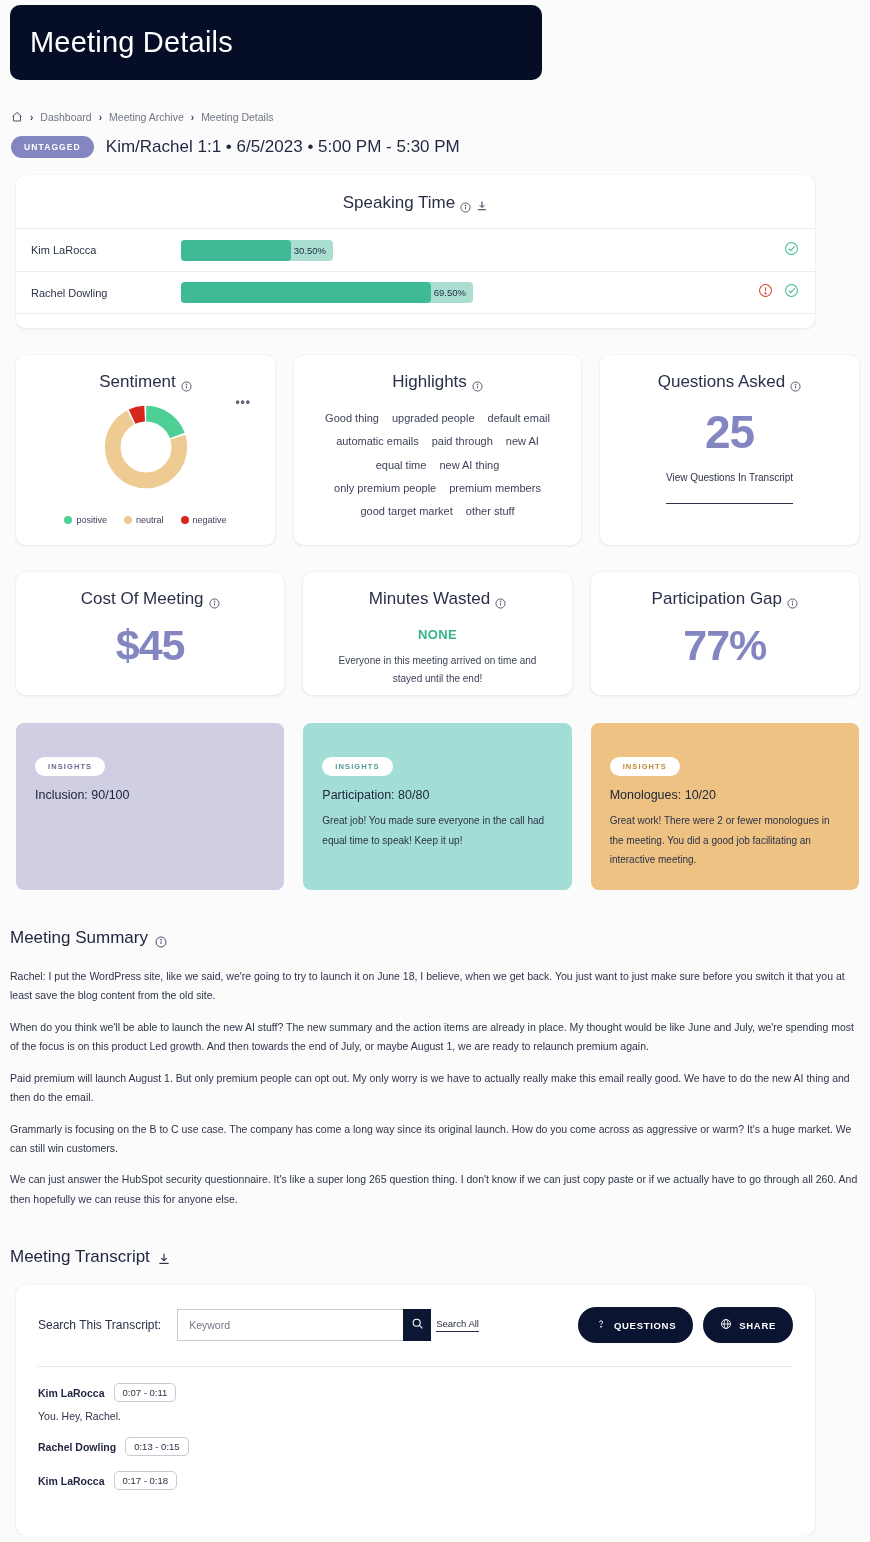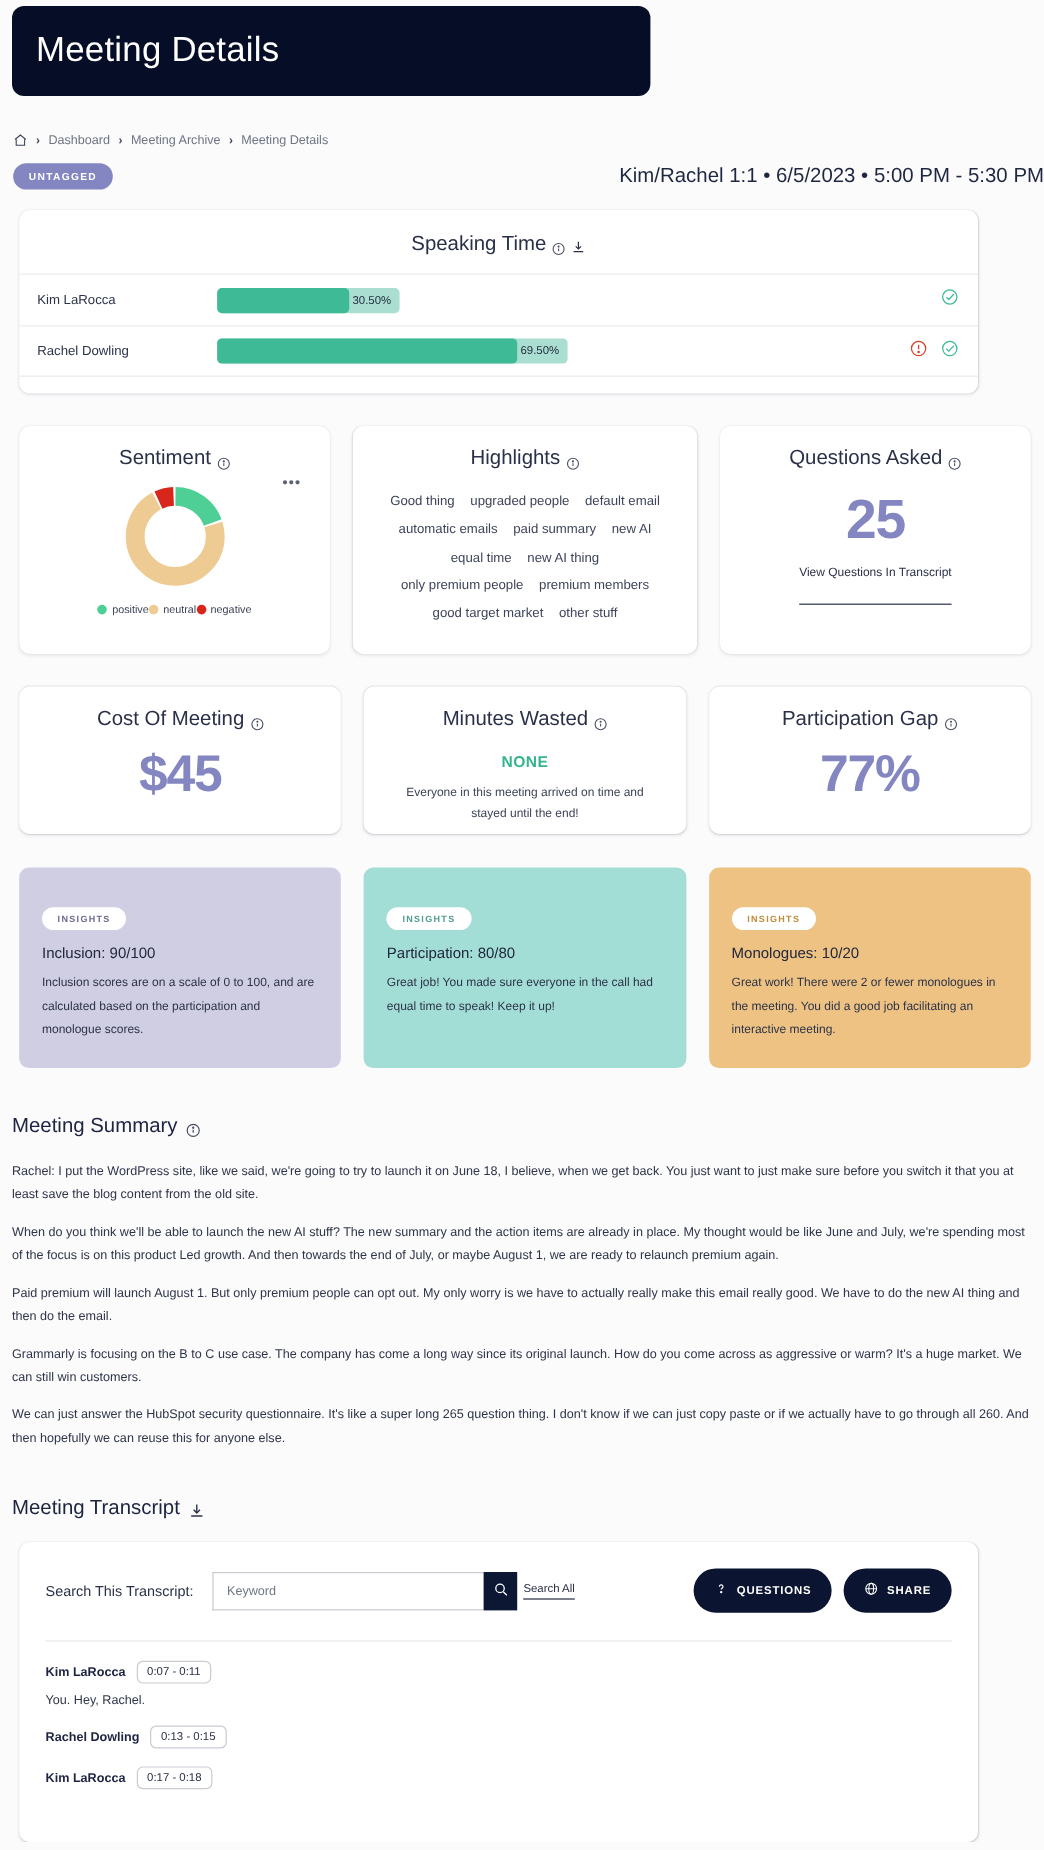--- a/index.html
+++ b/index.html
@@ -41,21 +41,20 @@
   .breadcrumb .crumb { cursor: pointer; }
   .breadcrumb .sep { color: #3b4258; font-size: 10px; font-weight: 700; }
   .home-ico { display: inline-block; width: 12px; height: 12px; }
 
   
   .title-row {
     display: flex;
     align-items: center;
     gap: 12px;
     margin: 13px 0 0 11px;
-    justify-content: space-between;
   }
   .tag-badge {
     background: #8386c0;
     color: #ffffff;
     font-size: 8.5px;
     font-weight: 700;
     letter-spacing: 1.1px;
     padding: 6px 13px;
     border-radius: 20px;
   }
@@ -120,21 +119,21 @@
   .grid3 > .card { flex: 1; }
 
   .sentiment-card { height: 190px; padding-top: 17px; position: relative; }
   .dots-menu {
     position: absolute; right: 24px; top: 40px;
     letter-spacing: 1px; color: #5c6275; font-size: 12px; font-weight: 700;
     cursor: pointer;
   }
   .donut-wrap { display: flex; justify-content: center; margin-top: 11px; }
   .legend {
-    display: flex; justify-content: center; margin-top: 12px;
+    display: flex; justify-content: center; gap: 17px; margin-top: 24px;
     font-size: 9px; color: #3c4256;
   }
   .legend-item { display: flex; align-items: center; gap: 4px; }
   .legend-dot { width: 8px; height: 8px; border-radius: 50%; display: inline-block; }
 
   .highlights-card { height: 190px; padding: 17px 14px 0 14px; }
   .highlight-words {
     margin-top: 17px;
     display: flex; flex-wrap: wrap; justify-content: center;
     gap: 4px 13px;
@@ -388,21 +387,21 @@
             <path d="M12 16v-5"></path>
             <circle cx="12" cy="7.6" r=".9" fill="#2a3048"></circle>
         </svg>
       </span>
     </div>
     <div class="highlight-words" id="hl-words">
         <span class="hl-word">Good thing</span>
         <span class="hl-word">upgraded people</span>
         <span class="hl-word">default email</span>
         <span class="hl-word">automatic emails</span>
-        <span class="hl-word">paid summary</span>
+        <span class="hl-word">paid through</span>
         <span class="hl-word">new AI</span>
         <span class="hl-word">equal time</span>
         <span class="hl-word">new AI thing</span>
         <span class="hl-word">only premium people</span>
         <span class="hl-word">premium members</span>
         <span class="hl-word">good target market</span>
         <span class="hl-word">other stuff</span>
       </div>
   </div>
 
@@ -467,21 +466,20 @@
       </span>
     </div>
     <div class="metric-big">77%</div>
   </div>
 </div>
 
 <div class="insights-row">
   <div class="insight ins-purple">
     <span class="ins-pill">INSIGHTS</span>
     <div class="ins-head">Inclusion: 90/100</div>
-    <div class="ins-body">Inclusion scores are on a scale of 0 to 100, and are calculated based on the participation and monologue scores.</div>
   </div>
   <div class="insight ins-teal">
     <span class="ins-pill">INSIGHTS</span>
     <div class="ins-head">Participation: 80/80</div>
     <div class="ins-body">Great job! You made sure everyone in the call had equal time to speak! Keep it up!</div>
   </div>
   <div class="insight ins-amber">
     <span class="ins-pill">INSIGHTS</span>
     <div class="ins-head">Monologues: 10/20</div>
     <div class="ins-body">Great work! There were 2 or fewer monologues in the meeting. You did a good job facilitating an interactive meeting.</div>

